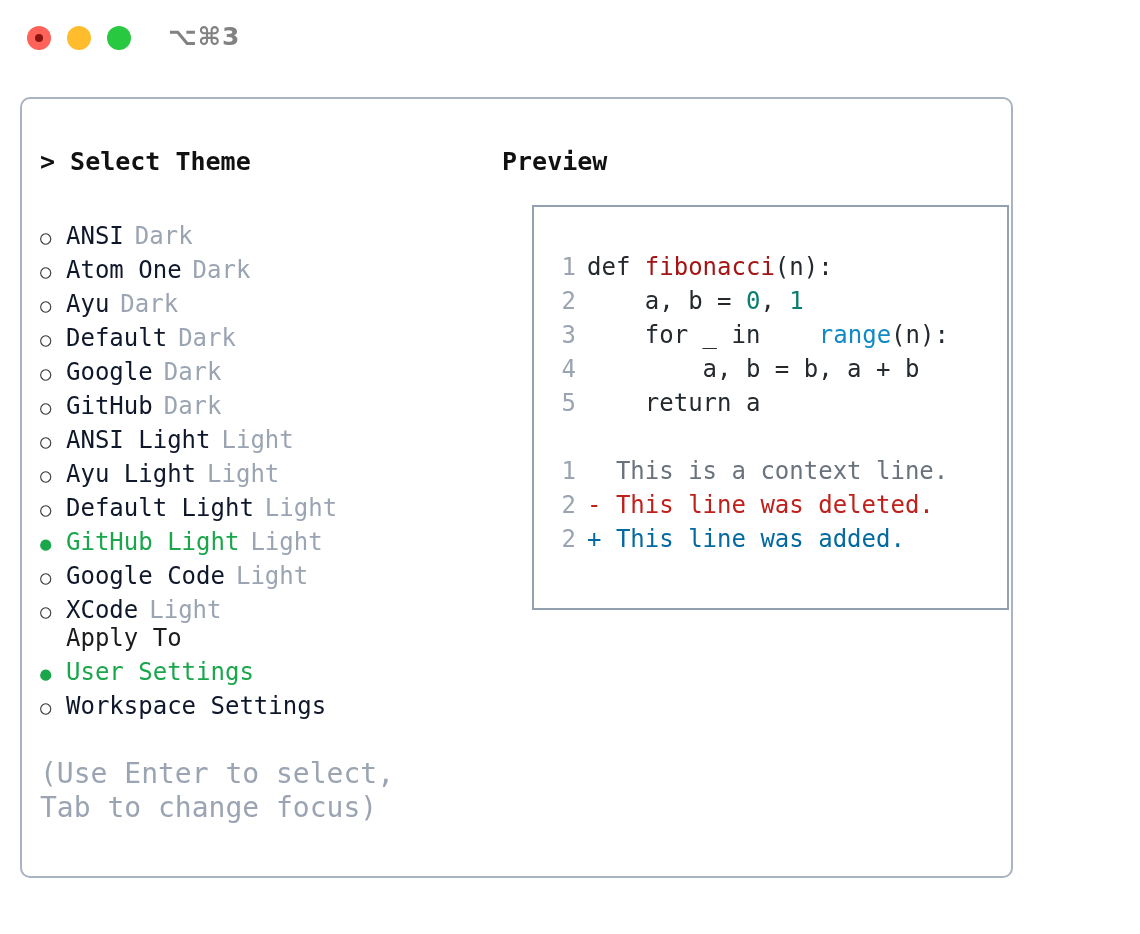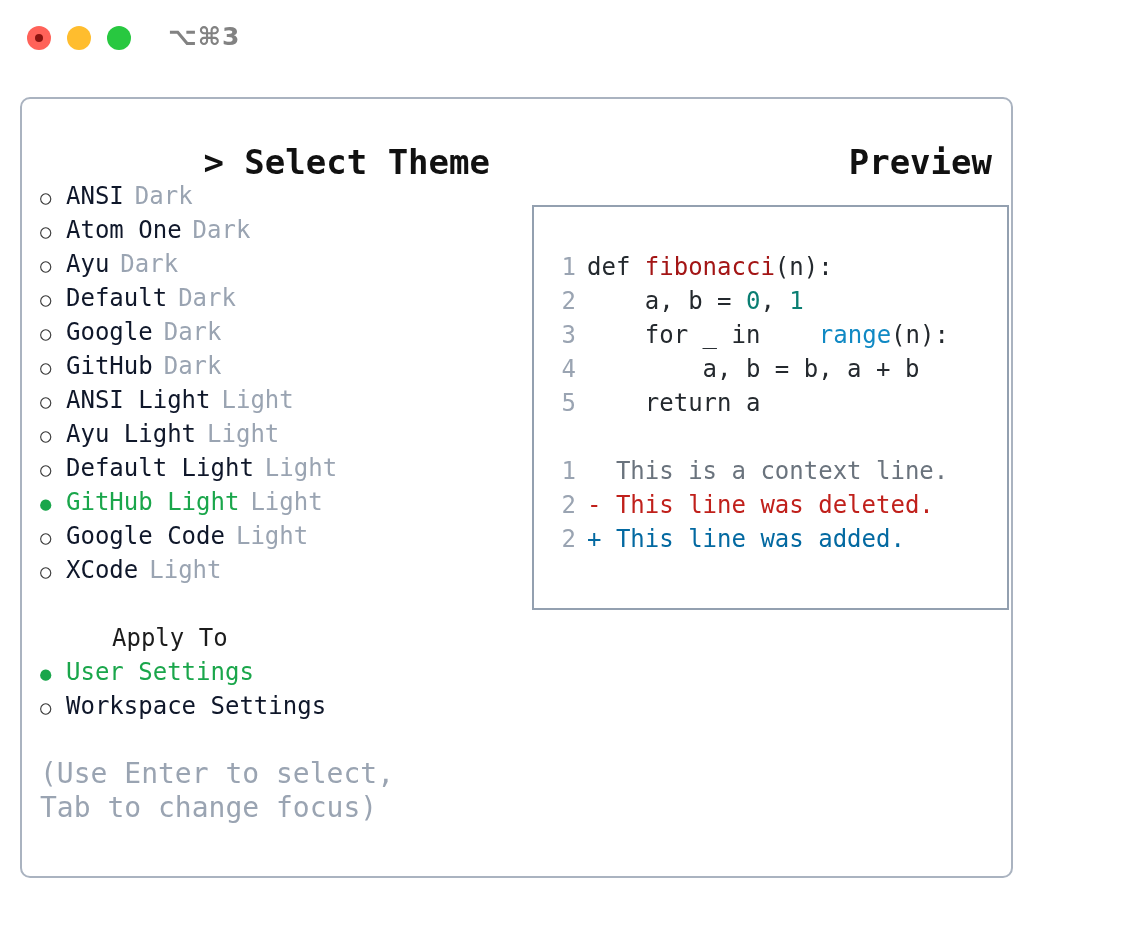--- a/index.html
+++ b/index.html
@@ -88,26 +88,25 @@
     width: 450px;
   }
   .col-right {
     position: absolute;
     left: 480px;
     top: 46px;
     width: 490px;
   }
 
   .section-title {
-    font-size: 34px;
+    font-size: 25px;
     font-weight: bold;
     color: #111111;
     line-height: 34px;
     white-space: pre;
-    text-align: right;
   }
 
   
   .opt {
     display: flex;
     align-items: baseline;
     height: 34px;
     line-height: 34px;
     font-size: 24px;
     white-space: pre;
@@ -118,31 +117,31 @@
     font-size: 19px;
     color: #3b3b3b;
     line-height: 34px;
   }
   .opt.selected .marker { color: #1aa64b; }
   .opt-label { color: #0f172a; }
   .opt.selected .opt-label { color: #1aa64b; }
   .opt-variant {
     color: #9aa4b2;
     margin-left: 11px;
+    margin-top: 40px;
   }
 
   .subhead {
     display: flex;
     align-items: baseline;
     height: 34px;
     line-height: 34px;
     font-size: 24px;
     color: #1c1c1c;
     white-space: pre;
-    gap: 46px;
   }
   .subhead .marker { color: transparent; }
 
   .spacer-row { height: 34px; }
 
   .hint {
     margin-top: 34px;
     font-size: 28px;
     line-height: 34px;
     color: #9aa4b2;

